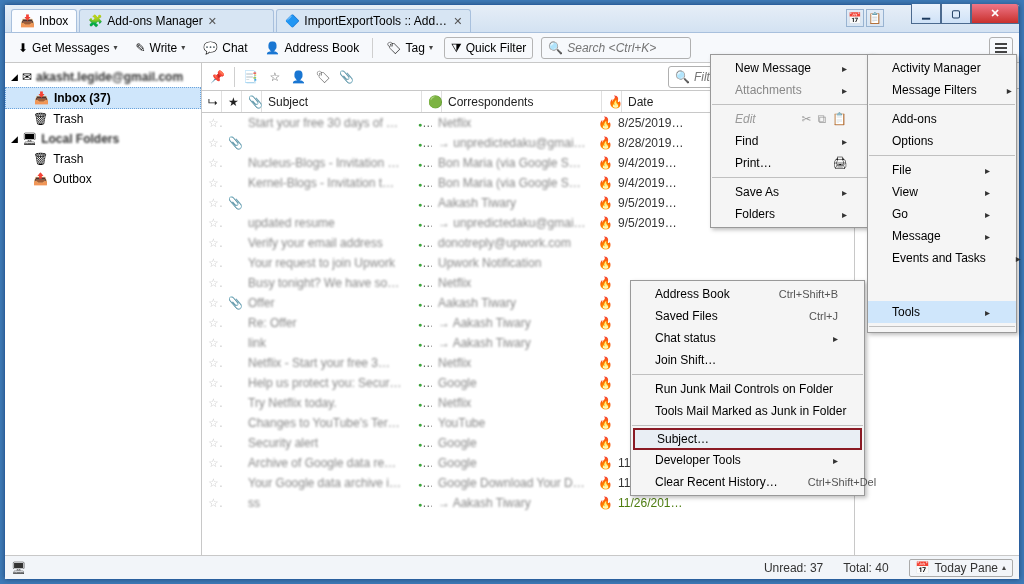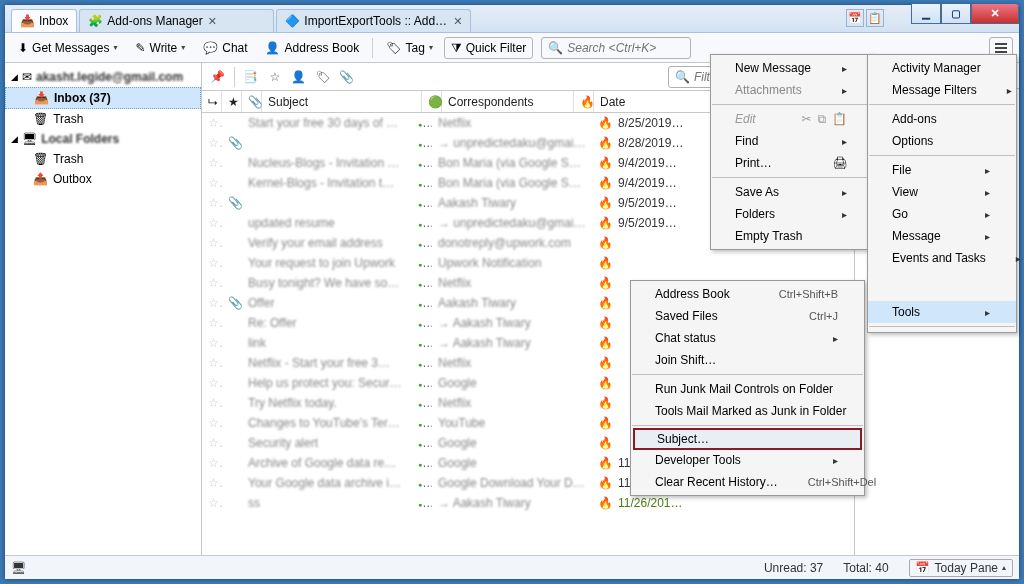--- a/index.html
+++ b/index.html
@@ -180,21 +180,21 @@
         </div>
       </div>
       <div class="colhead">
         <div class="ch" style="width:20px;">⮡</div>
         <div class="ch" style="width:20px;">★</div>
         <div class="ch" style="width:20px;">📎</div>
         <div class="ch" style="width:160px;">
             <span>Subject</span>
           </div>
         <div class="ch" style="width:20px;">🟢</div>
-        <div class="ch" style="width:132px;">
+        <div class="ch" style="width:160px;">
             <span>Correspondents</span>
           </div>
         <div class="ch" style="width:20px;">🔥</div>
         <div class="ch" style="flex:1;">
             <span>Date</span>
           </div>
       </div>
       <div class="rows" id="rows">
           <div class="row">
             <div style="width:20px;text-align:center;color:#ccc;">☆</div>
@@ -425,23 +425,20 @@
       <span>Print…</span>
       <span class="iconbox">🖨</span>
     </div>
   <div class="msep"></div>
   <div class="mi arrow">
       <span>Save As</span>
     </div>
   <div class="mi arrow">
       <span>Folders</span>
     </div>
-  <div class="mi">
-      <span>Empty Trash</span>
-    </div>
 </div>
 
 <div class="menu subMenu">
   <div class="mi">
       <span>Address Book</span>
       <span class="shortcut">Ctrl+Shift+B</span>
     </div>
   <div class="mi">
       <span>Saved Files</span>
       <span class="shortcut">Ctrl+J</span>

